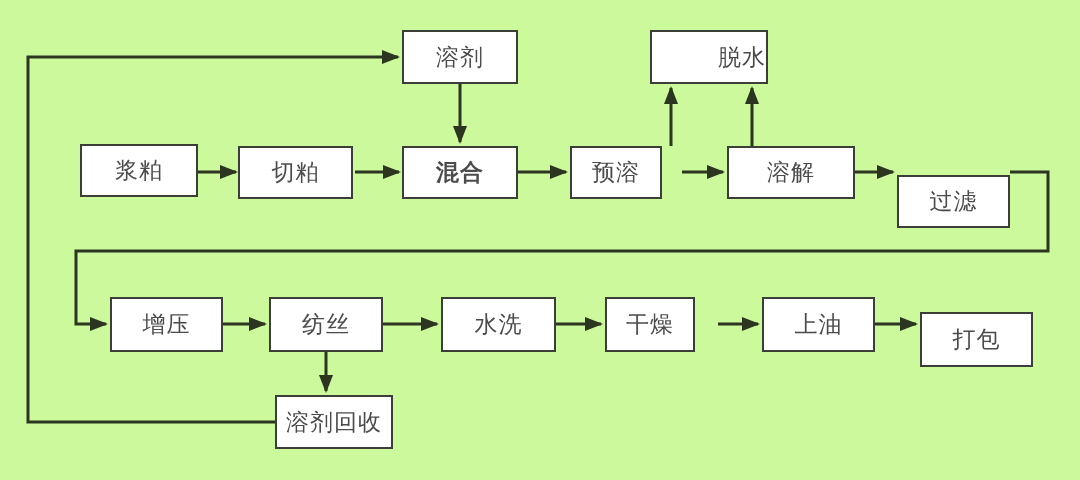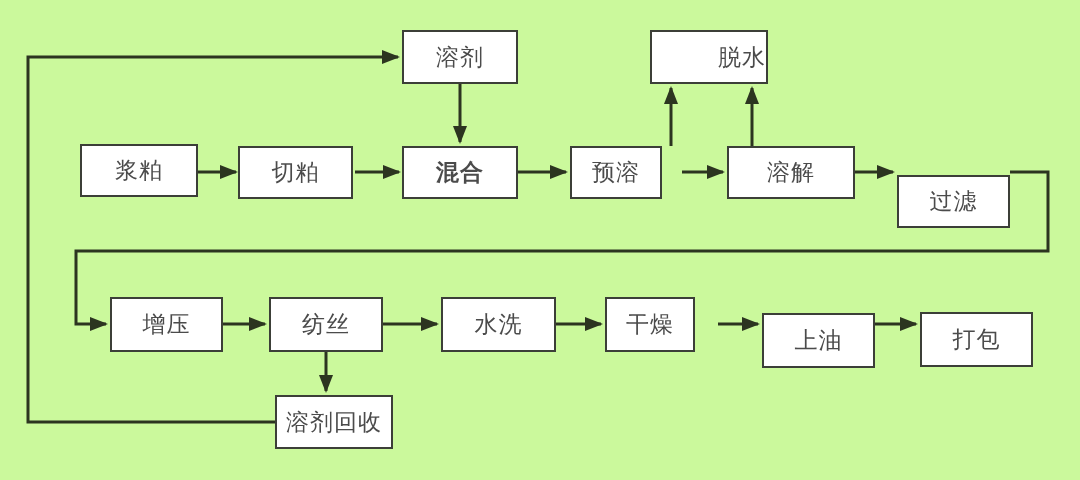--- a/index.html
+++ b/index.html
@@ -114,21 +114,21 @@
   </div>
   <div class="node" style="left:269px; top:297px; width:114px; height:55px;align-items:center;">
     <span class="node-label">纺丝</span>
   </div>
   <div class="node" style="left:441px; top:297px; width:115px; height:55px;justify-content:center;">
     <span class="node-label">水洗</span>
   </div>
   <div class="node" style="left:605px; top:297px; width:90px; height:55px;">
     <span class="node-label">干燥</span>
   </div>
-  <div class="node" style="left:762px; top:297px; width:113px; height:55px;margin-top:16px;">
+  <div class="node" style="left:762px; top:297px; width:113px; height:55px;">
     <span class="node-label">上油</span>
   </div>
   <div class="node" style="left:920px; top:312px; width:113px; height:55px;">
     <span class="node-label">打包</span>
   </div>
 
   <div class="node" style="left:275px; top:395px; width:118px; height:54px;text-align:right;">
     <span class="node-label">溶剂回收</span>
   </div>
 

